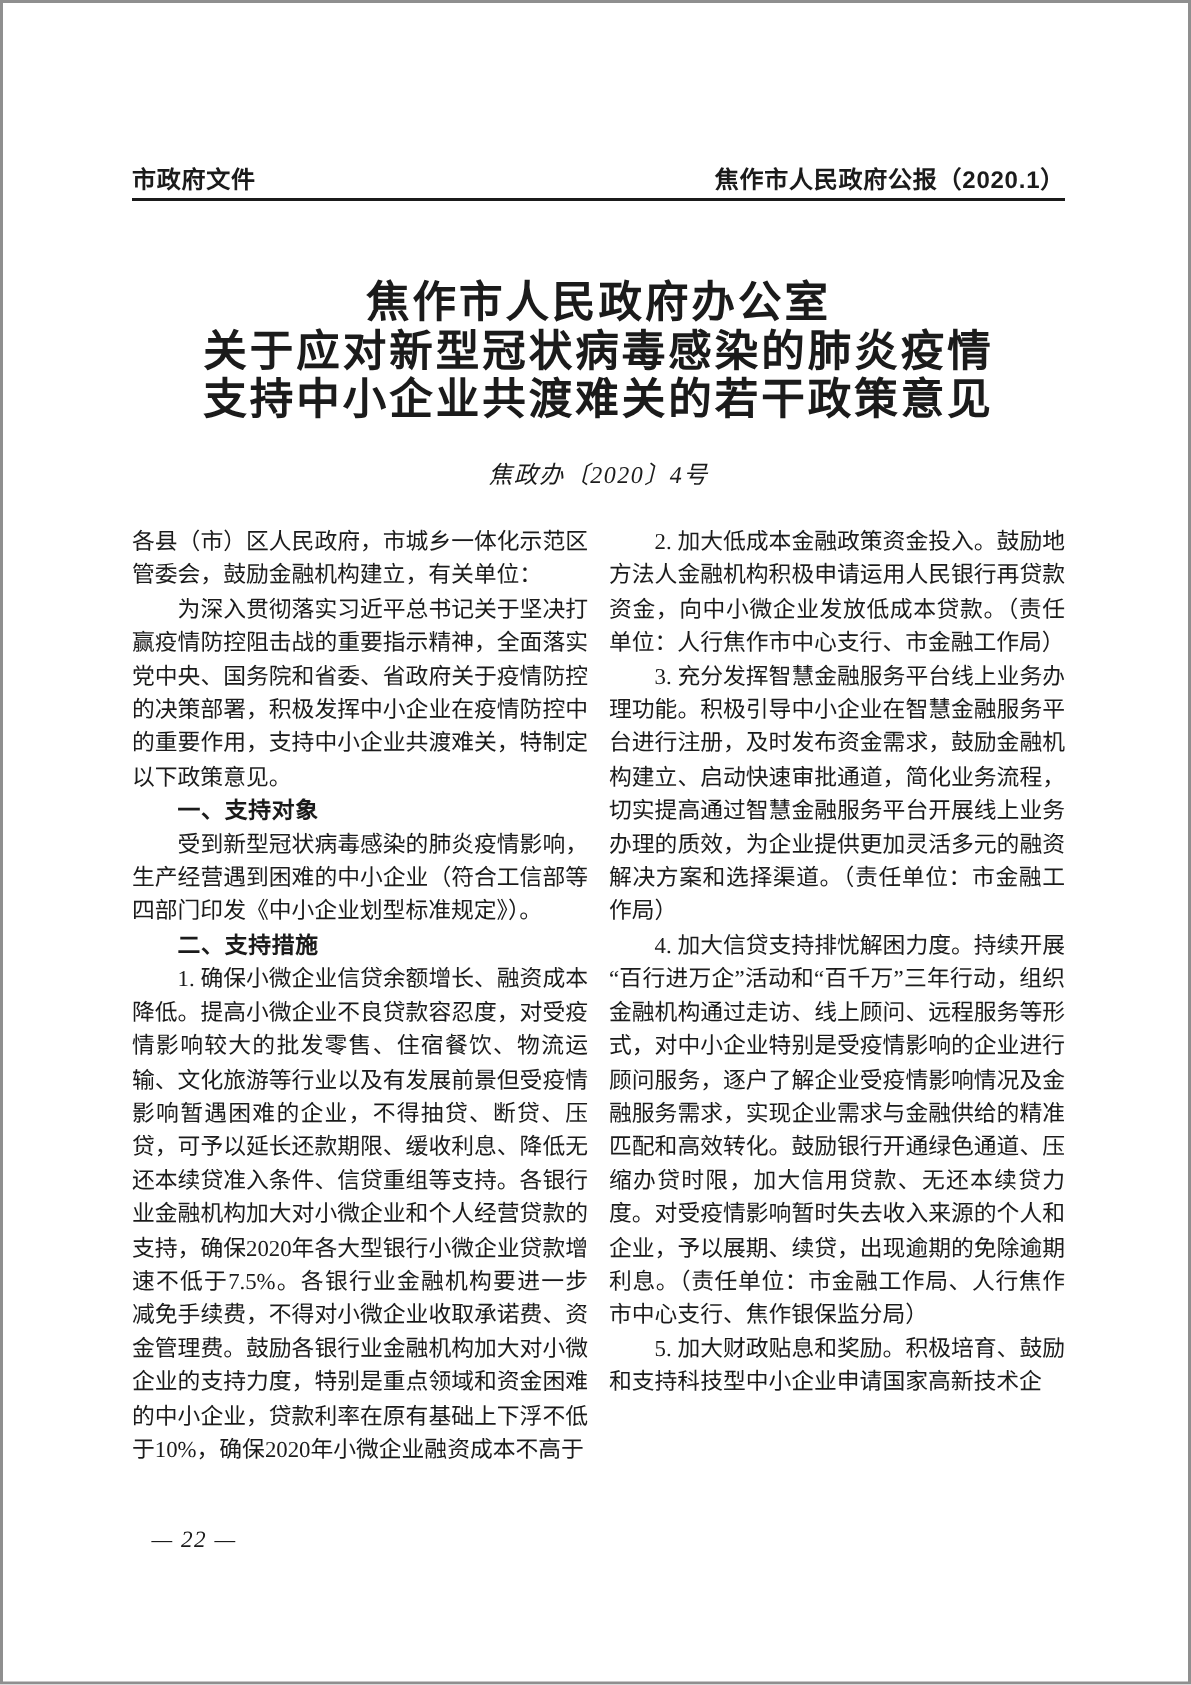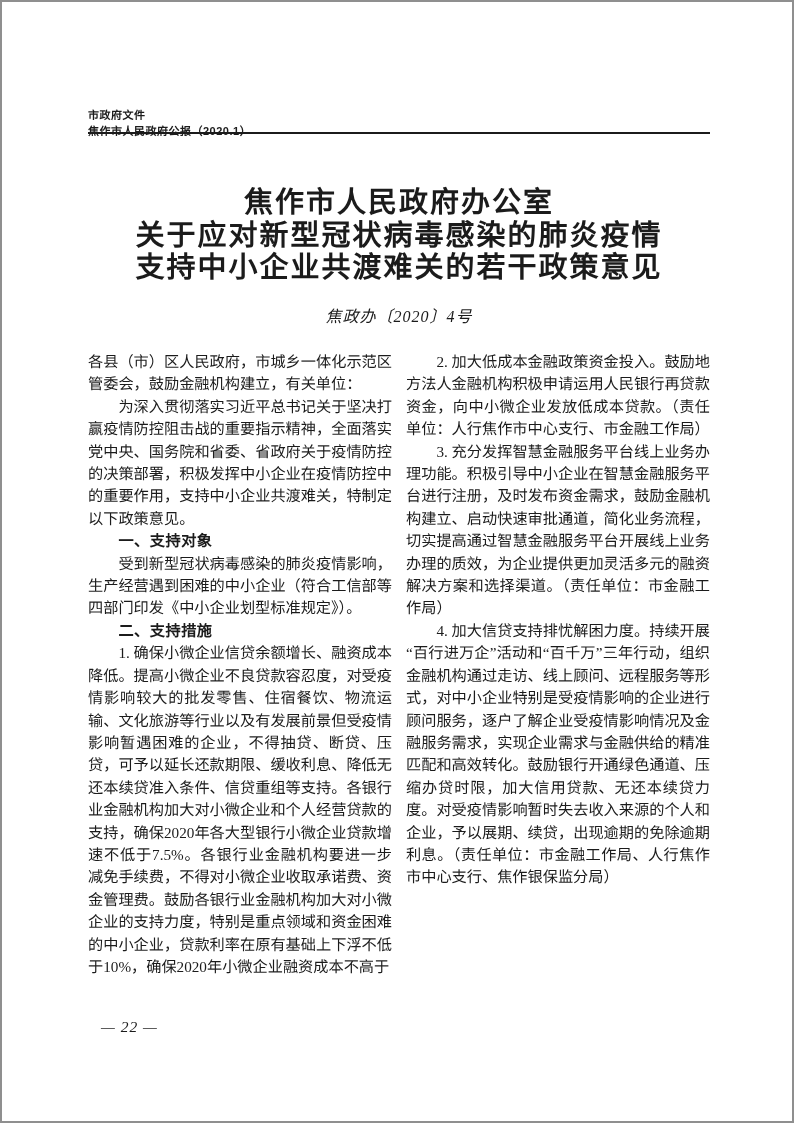--- a/index.html
+++ b/index.html
@@ -17,24 +17,23 @@
   }
   .header-row {
     position: absolute;
     left: 86px;
     width: 622px;
     top: 104px;
     display: flex;
     justify-content: space-between;
     align-items: flex-start;
     font-family: "Liberation Sans", "DejaVu Sans", sans-serif;
-    font-size: 11px;
+    font-size: 16px;
     font-weight: bold;
     letter-spacing: 0.5px;
-    flex-direction: column;
   }
   .header-rule {
     position: absolute;
     left: 86px;
     width: 622px;
     top: 130px;
     height: 2px;
     background: #1b1b1b;
   }
   .doc-title {
@@ -113,17 +112,18 @@
       <p class="para p-h indent">一、支持对象</p>
       <p class="para p-body indent">受到新型冠状病毒感染的肺炎疫情影响，生产经营遇到困难的中小企业（符合工信部等四部门印发《中小企业划型标准规定》）。</p>
       <p class="para p-h indent">二、支持措施</p>
       <p class="para p-body indent">1. 确保小微企业信贷余额增长、融资成本降低。提高小微企业不良贷款容忍度，对受疫情影响较大的批发零售、住宿餐饮、物流运输、文化旅游等行业以及有发展前景但受疫情影响暂遇困难的企业，不得抽贷、断贷、压贷，可予以延长还款期限、缓收利息、降低无还本续贷准入条件、信贷重组等支持。各银行业金融机构加大对小微企业和个人经营贷款的支持，确保2020年各大型银行小微企业贷款增速不低于7.5%。各银行业金融机构要进一步减免手续费，不得对小微企业收取承诺费、资金管理费。鼓励各银行业金融机构加大对小微企业的支持力度，特别是重点领域和资金困难的中小企业，贷款利率在原有基础上下浮不低于10%，确保2020年小微企业融资成本不高于</p>
     </div>
 
   <div class="col col-right">
       <p class="para p-body indent">2. 加大低成本金融政策资金投入。鼓励地方法人金融机构积极申请运用人民银行再贷款资金，向中小微企业发放低成本贷款。（责任单位：人行焦作市中心支行、市金融工作局）</p>
       <p class="para p-body indent">3. 充分发挥智慧金融服务平台线上业务办理功能。积极引导中小企业在智慧金融服务平台进行注册，及时发布资金需求，鼓励金融机构建立、启动快速审批通道，简化业务流程，切实提高通过智慧金融服务平台开展线上业务办理的质效，为企业提供更加灵活多元的融资解决方案和选择渠道。（责任单位：市金融工作局）</p>
       <p class="para p-body indent">4. 加大信贷支持排忧解困力度。持续开展“百行进万企”活动和“百千万”三年行动，组织金融机构通过走访、线上顾问、远程服务等形式，对中小企业特别是受疫情影响的企业进行顾问服务，逐户了解企业受疫情影响情况及金融服务需求，实现企业需求与金融供给的精准匹配和高效转化。鼓励银行开通绿色通道、压缩办贷时限，加大信用贷款、无还本续贷力度。对受疫情影响暂时失去收入来源的个人和企业，予以展期、续贷，出现逾期的免除逾期利息。（责任单位：市金融工作局、人行焦作市中心支行、焦作银保监分局）</p>
+      <p class="para p-body indent">5. 加大财政贴息和奖励。积极培育、鼓励和支持科技型中小企业申请国家高新技术企</p>
     </div>
 
   <div class="page-footer">— 22 —</div>
 
 </div>
 
 </body></html>

